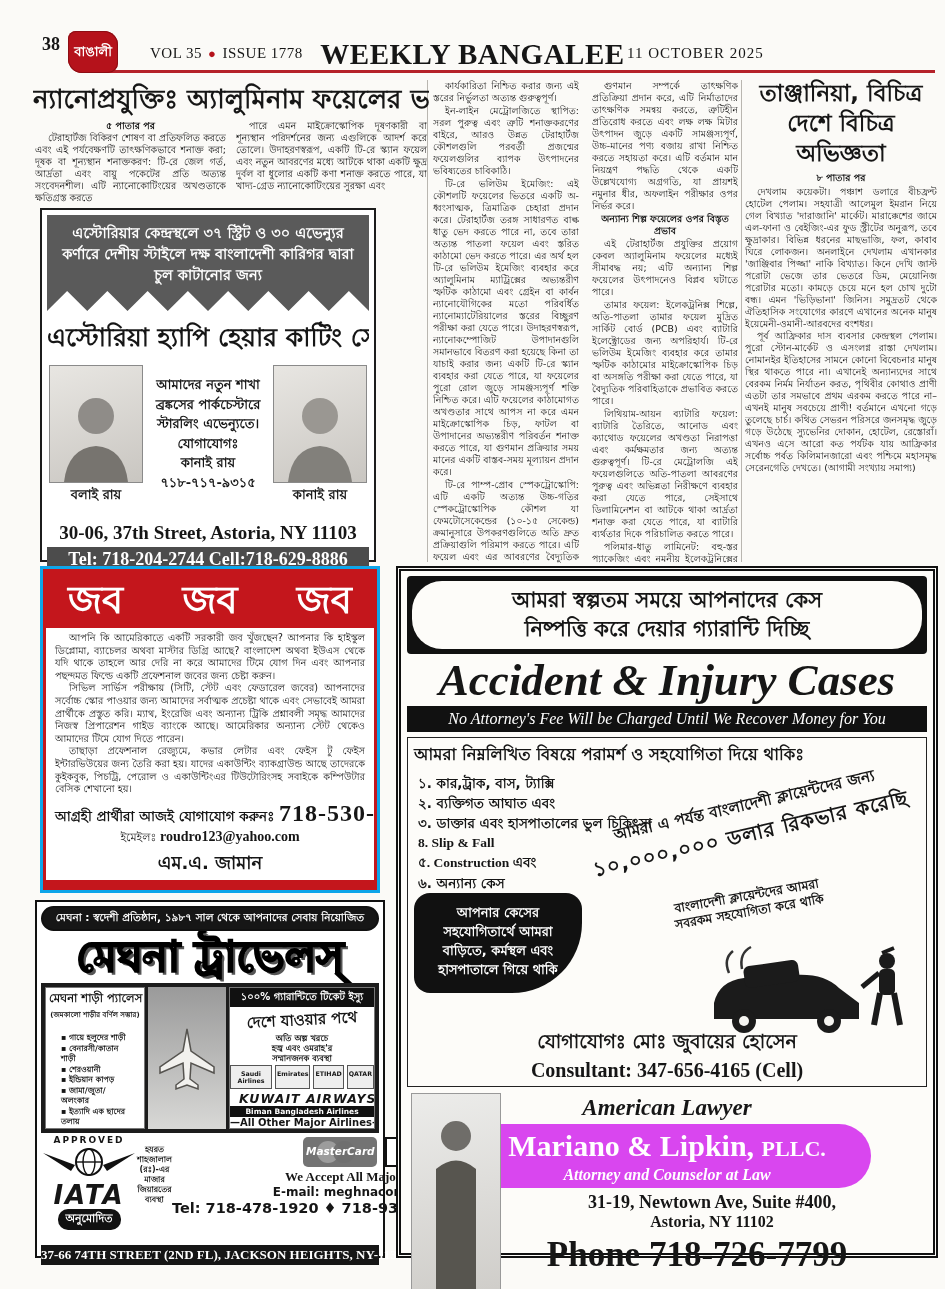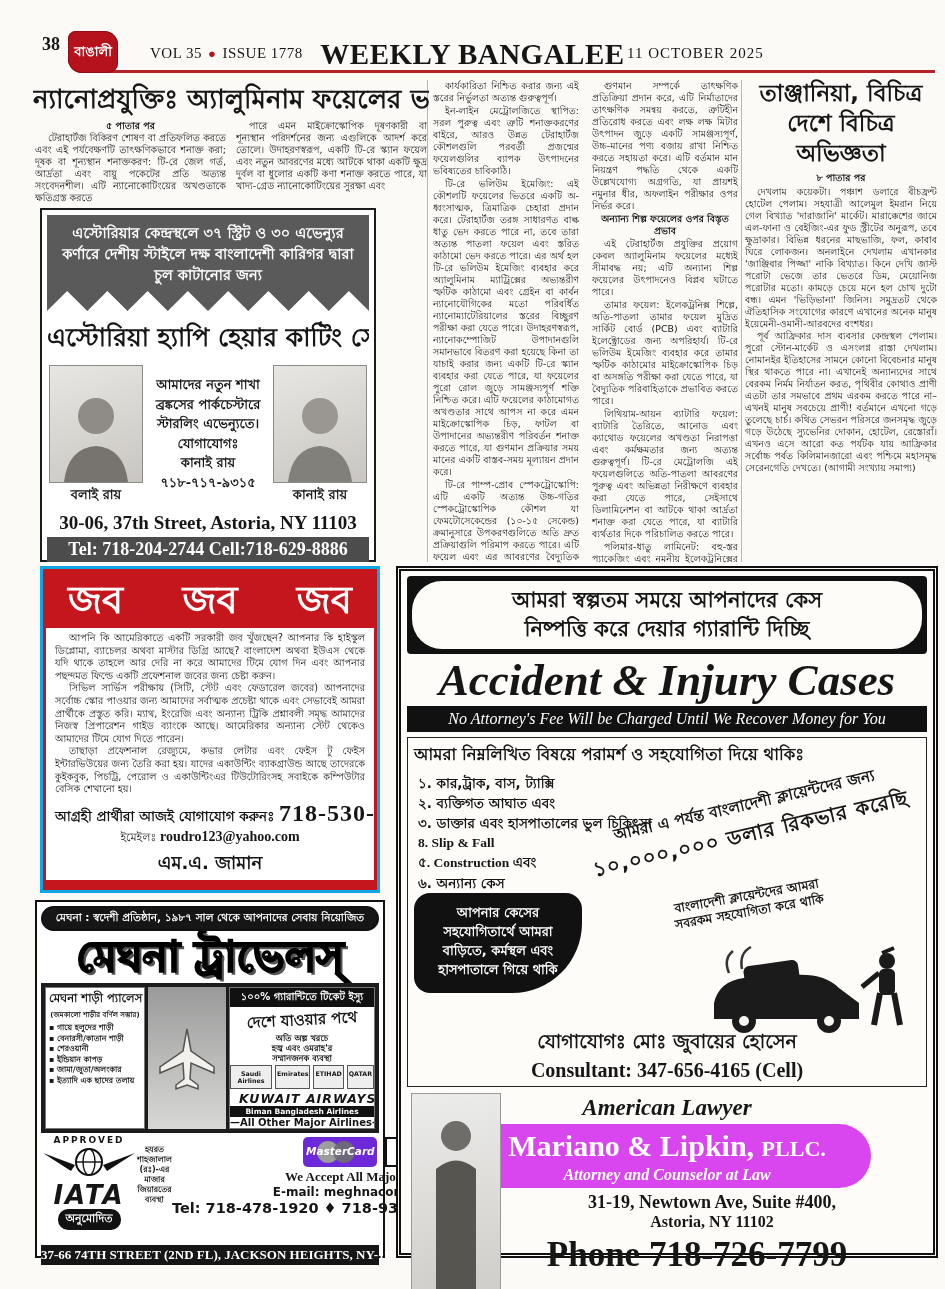--- a/index.html
+++ b/index.html
@@ -34,21 +34,21 @@
   
   .salon{position:absolute;left:40px;top:208px;width:336px;height:354px;border:2px solid #1c1c1c;background:#fff;padding:5px;box-sizing:border-box;}
   .salon-top{position:relative;background:#5a5a5a;color:#fff;text-align:center;font-size:14.5px;font-weight:bold;line-height:21px;padding:8px 6px 26px;}
   .salon-top svg{position:absolute;left:0;bottom:-1px;width:100%;height:24px;display:block;}
   .salon-title{text-align:center;font-size:25px;font-weight:900;margin:6px 0 4px;white-space:nowrap;overflow:hidden;}
   .salon-mid{display:flex;justify-content:space-between;padding:0 2px;}
   .pwrap{width:94px;text-align:center;}
   .photo{width:92px;height:116px;border:1px solid #8a8a8a;background:linear-gradient(160deg,#e8e6e2,#c9c6c1);display:flex;align-items:flex-end;justify-content:center;overflow:hidden;}
   .pcap{font-size:13px;font-weight:bold;margin-top:2px;}
   .salon-ct{width:126px;text-align:center;font-size:13px;font-weight:bold;line-height:19.5px;padding-top:10px;}
-  .salon-addr{font-family:"Liberation Serif",serif;text-align:center;font-size:19px;font-weight:bold;margin-top:6px;white-space:nowrap;}
+  .salon-addr{font-family:"Liberation Serif",serif;text-align:center;font-size:19px;font-weight:bold;margin-top:16px;white-space:nowrap;}
   .salon-tel{background:#4c4c4c;color:#fff;font-family:"Liberation Serif",serif;text-align:center;font-size:18px;font-weight:bold;padding:2px 0;margin-top:3px;white-space:nowrap;}
   
   .job{position:absolute;left:40px;top:566px;width:340px;height:327px;border:3px solid #0ea5e9;background:#c4161c;padding:3px;box-sizing:border-box;}
   .job-head{display:flex;justify-content:space-between;align-items:center;padding:2px 22px;height:52px;}
   .job-head span{color:#fff;font-size:38px;font-weight:900;line-height:46px;}
   .job-body{background:#fff;padding:4px 9px;height:252px;box-sizing:border-box;overflow:hidden;}
   .job-body .tx{font-size:9.7px;line-height:12.6px;text-align:justify;}
   .job-body .tx p{margin:0;text-indent:14px;}
   .job-call{margin-top:4px;text-align:center;font-weight:bold;font-size:13.5px;white-space:nowrap;}
   .job-call b{font-family:"Liberation Serif",serif;font-size:24px;letter-spacing:1px;}
@@ -59,40 +59,40 @@
   
   .meghna{position:absolute;left:35px;top:900px;width:350px;height:358px;border:2px solid #111;background:#fff;padding:4px;box-sizing:border-box;}
   .meg-banner{border:2px solid #111;border-radius:14px;background:#161616;color:#fff;text-align:center;font-size:10.5px;font-weight:bold;padding:2px 2px;white-space:nowrap;overflow:hidden;}
   .meg-title{text-align:center;font-size:42px;font-weight:900;color:#fff;-webkit-text-stroke:2px #000;text-shadow:3px 3px 0 #555;line-height:52px;white-space:nowrap;overflow:hidden;}
   .meg-mid{display:flex;gap:3px;height:142px;background:#1c1c1c;padding:4px;box-sizing:content-box;}
   .saree{width:100px;background:#fff;border:1px solid #777;padding:2px 3px;box-sizing:border-box;overflow:hidden;}
   .saree-t{font-size:11.5px;font-weight:900;text-align:center;white-space:nowrap;}
   .saree-s{font-size:7px;font-weight:bold;text-align:center;margin-bottom:2px;white-space:nowrap;}
   .saree li{font-size:7.8px;font-weight:bold;line-height:10.5px;list-style:none;}
   .saree li:before{content:"▪ ";}
-  .saree ul{margin:0;padding:0;}
+  .saree ul{margin:12px;padding:0;}
   .planebox{width:78px;background:linear-gradient(180deg,#9a9a9a,#d8d8d6);display:flex;align-items:center;justify-content:center;}
   .hajj{flex:1;background:#fff;border:1px solid #777;overflow:hidden;text-align:center;}
   .tkt{background:#111;color:#fff;font-size:10px;font-weight:bold;padding:1px 0;white-space:nowrap;}
   .arc{font-size:15px;font-weight:900;transform:rotate(-3deg);margin-top:1px;}
   .hline{font-size:8.3px;font-weight:bold;line-height:10px;}
   .airl{display:flex;justify-content:center;gap:3px;margin:2px 0;}
   .airl span{font-size:6.3px;font-weight:bold;border:1px solid #555;padding:4px 1px;background:#eee;}
   .kuw{font-size:12.5px;font-weight:900;font-style:italic;letter-spacing:1px;white-space:nowrap;margin-left:9px;}
   .bim{font-size:7.5px;font-weight:bold;background:#111;color:#fff;padding:1px 0;white-space:nowrap;}
   .allo{font-size:10px;font-weight:bold;white-space:nowrap;}
   .meg-low{display:flex;margin-top:2px;height:108px;}
   .iata-w{width:120px;text-align:center;position:relative;}
   .appr{font-size:9px;font-weight:900;letter-spacing:2px;}
   .iata-t{font-size:26px;font-weight:900;font-style:italic;letter-spacing:2px;line-height:24px;}
   .anum{background:#111;color:#fff;border-radius:10px;font-size:11px;font-weight:bold;padding:1px 8px;display:inline-block;margin-top:2px;}
   .meg-r{flex:1;text-align:center;}
   .credit{font-family:"Liberation Serif",serif;font-size:13px;font-weight:bold;white-space:nowrap;}
   .cards{display:flex;justify-content:center;gap:8px;margin:2px 0;}
-  .mc{width:74px;height:30px;background:#6d28d9;border-radius:5px;position:relative;}
+  .mc{width:74px;height:30px;background:#737373;border-radius:5px;position:relative;}
   .mc i{position:absolute;top:4px;width:22px;height:22px;border-radius:50%;}
   .mc i.c1{left:14px;background:#9c9c9c;}
   .mc i.c2{left:30px;background:#6f6f6f;opacity:.9;}
   .mc b{position:absolute;left:0;right:0;top:8px;color:#fff;font-style:italic;font-size:10.5px;}
   .visa{width:74px;height:30px;background:#fff;border:2px solid #111;box-sizing:border-box;display:flex;align-items:center;justify-content:center;font-style:italic;font-weight:900;font-size:16px;letter-spacing:1px;}
   .meg-email{font-size:12px;font-weight:bold;white-space:nowrap;}
   .meg-tel{font-size:14.5px;font-weight:900;white-space:nowrap;margin-top:1px;}
   .meg-addr{background:#161616;color:#fff;font-family:"Liberation Serif",serif;font-size:13px;font-weight:bold;text-align:center;padding:2px 0;margin-top:2px;white-space:nowrap;}
   .sideln{font-size:8px;font-weight:bold;line-height:10px;text-align:center;width:52px;padding-top:10px;}
   

